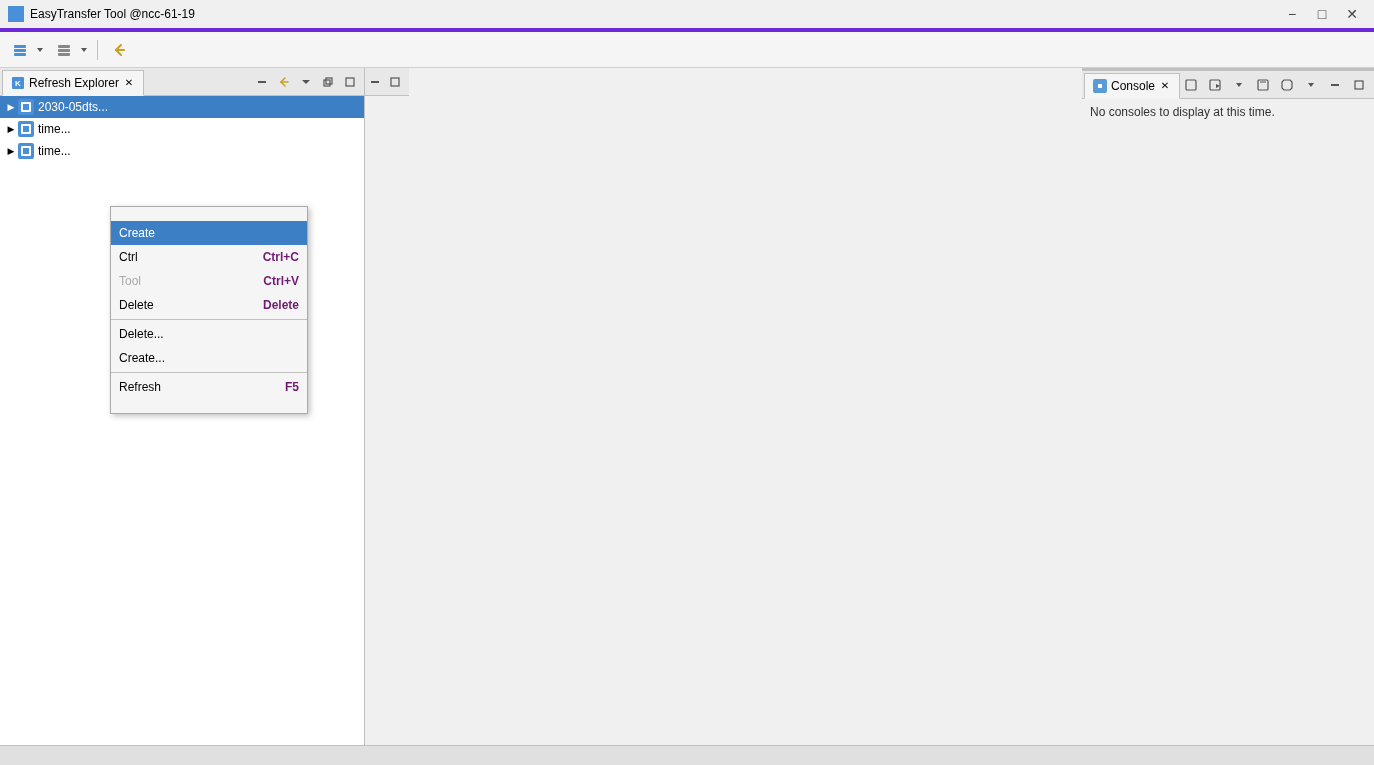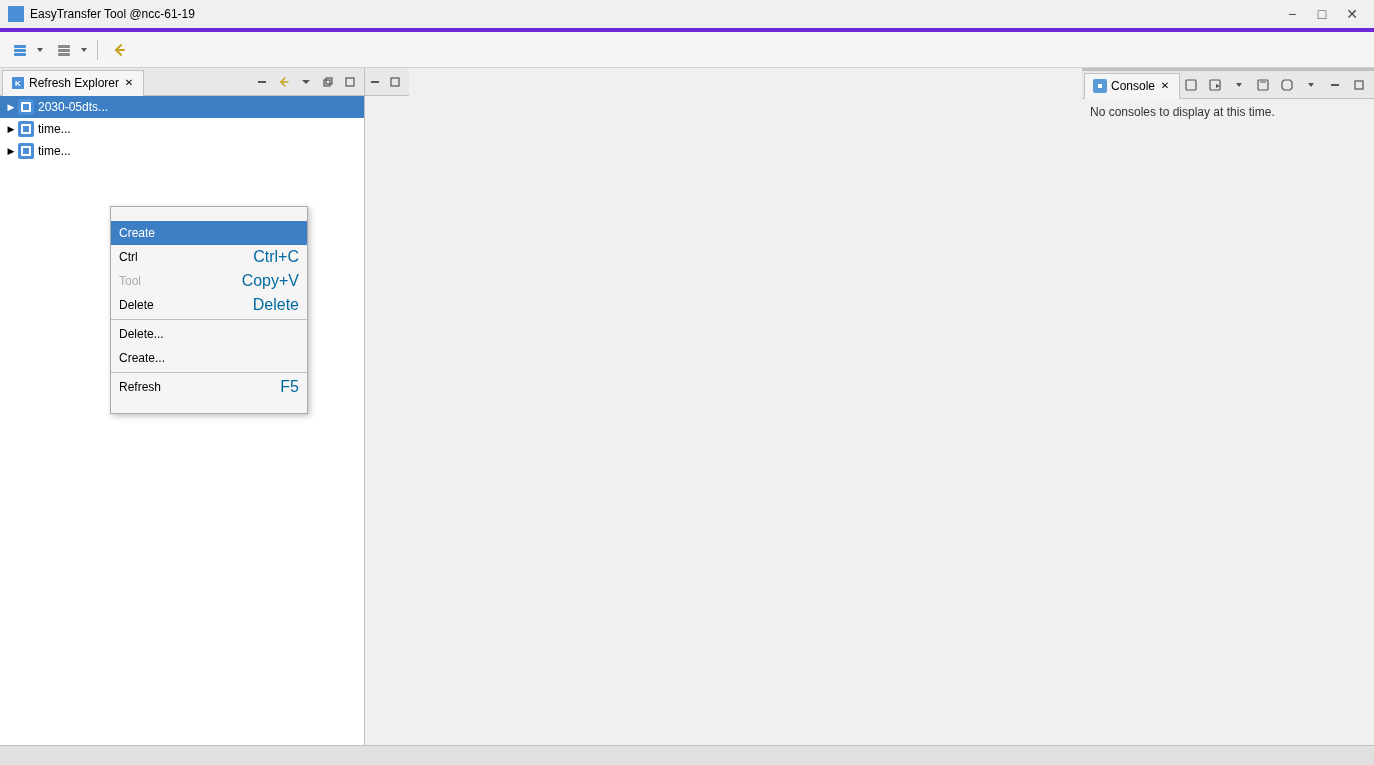--- a/index.html
+++ b/index.html
@@ -227,21 +227,21 @@
       height: 24px;
       display: flex;
       align-items: center;
       padding: 0 8px;
       cursor: pointer;
       justify-content: space-between;
     }
     .ctx-item.highlighted { background: #3d7fc4; color: #fff; }
     .ctx-item.disabled { color: #aaa; cursor: default; }
     .ctx-label { font-size: 12px; }
-    .ctx-shortcut { font-size: 16px; color: #0369a1; }
+    .ctx-shortcut { font-size: 12px; color: #701a75; font-weight: bold; }
     .ctx-item.highlighted .ctx-shortcut { color: #ddd; }
     .ctx-separator {
       height: 1px;
       background: #c0c0c0;
       margin: 2px 0;
     }
 
     
     .right-panel {
       flex: 1;
@@ -468,21 +468,21 @@
       <div class="ctx-item highlighted">
         <span class="ctx-label">Create</span>
         <span class="ctx-shortcut"></span>
       </div>
       <div class="ctx-item">
         <span class="ctx-label">Ctrl</span>
         <span class="ctx-shortcut">Ctrl+C</span>
       </div>
       <div class="ctx-item disabled">
         <span class="ctx-label">Tool</span>
-        <span class="ctx-shortcut">Copy+V</span>
+        <span class="ctx-shortcut">Ctrl+V</span>
       </div>
       <div class="ctx-item">
         <span class="ctx-label">Delete</span>
         <span class="ctx-shortcut">Delete</span>
       </div>
       <div class="ctx-separator"></div>
       <div class="ctx-item">
         <span class="ctx-label">Delete...</span>
         <span class="ctx-shortcut"></span>
       </div>

